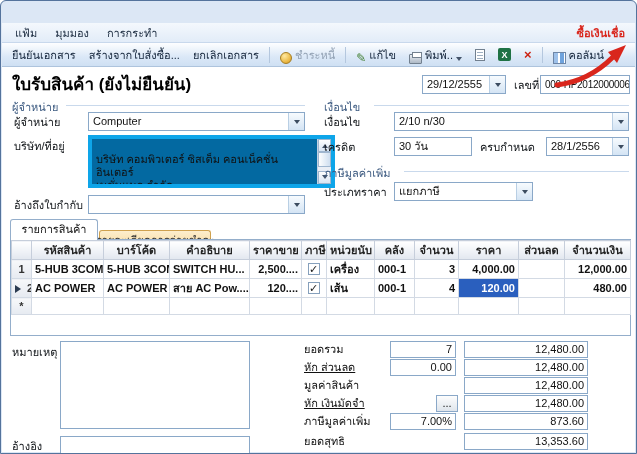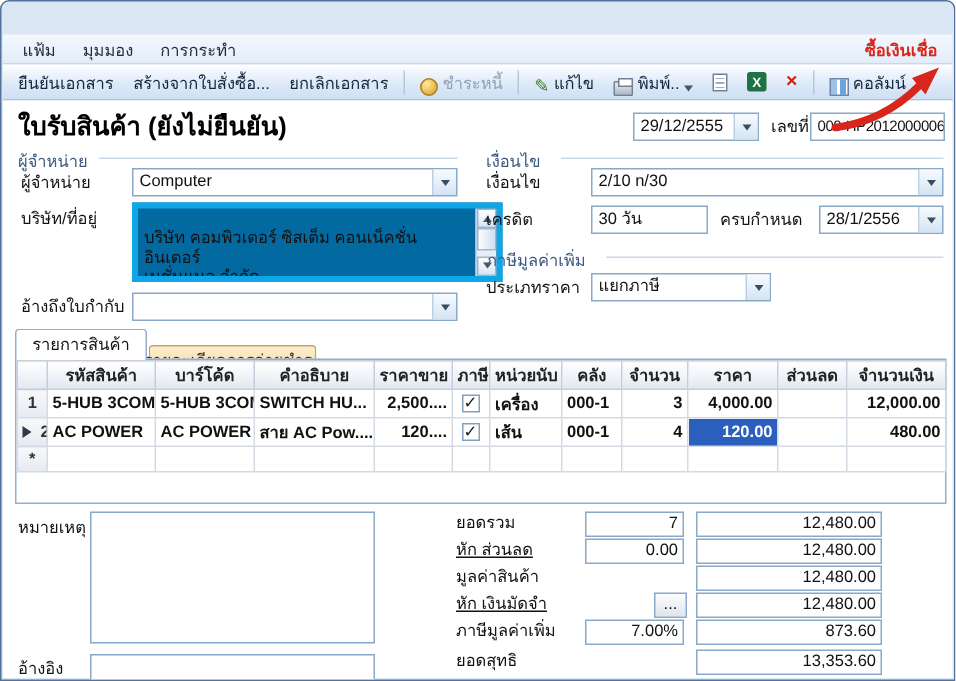--- a/index.html
+++ b/index.html
@@ -193,21 +193,21 @@
     <div class="lbl" style="left:322px;top:73px">เครดิต</div>
     <div class="box" style="left:392px;top:70px;width:78px;height:19px">30 วัน</div>
     <div class="lbl" style="left:478px;top:73px">ครบกำหนด</div>
     <div class="field" style="left:544px;top:70px;width:83px;height:19px">
       <span class="val">28/1/2556</span>
       <span class="drop"></span>
     </div>
     <div class="gcap" style="left:322px;top:97px">ภาษีมูลค่าเพิ่ม</div>
     <div class="gline" style="left:402px;top:104px;width:225px"></div>
     <div class="lbl" style="left:322px;top:118px">ประเภทราคา</div>
-    <div class="field" style="left:392px;top:115px;width:120px;height:19px">
+    <div class="field" style="left:392px;top:115px;width:139px;height:19px">
       <span class="val">แยกภาษี</span>
       <span class="drop"></span>
     </div>
 
     <div class="tab active">
         <span>รายการสินค้า</span>
       </div>
     <div class="tab t2">
         <span>รายละเอียดการจ่ายชำระ</span>
       </div>

